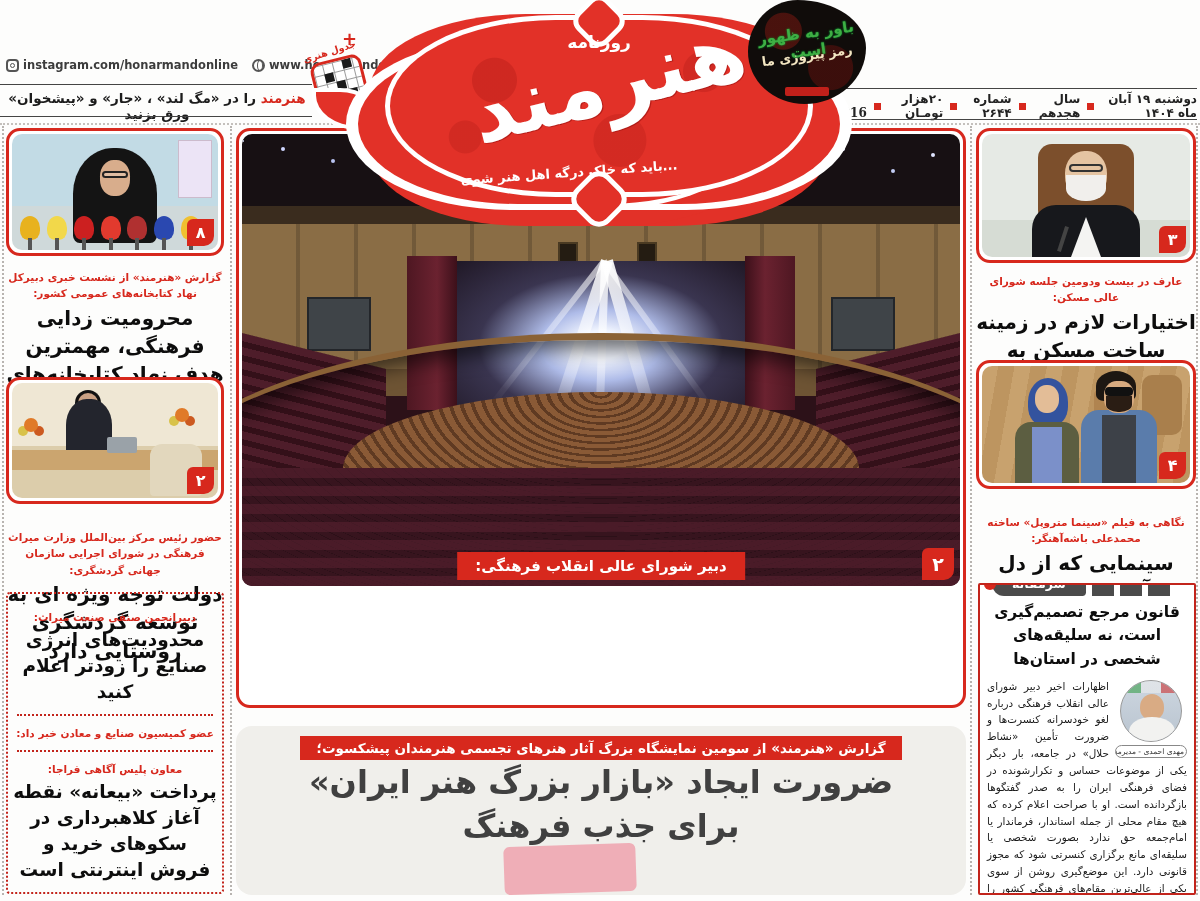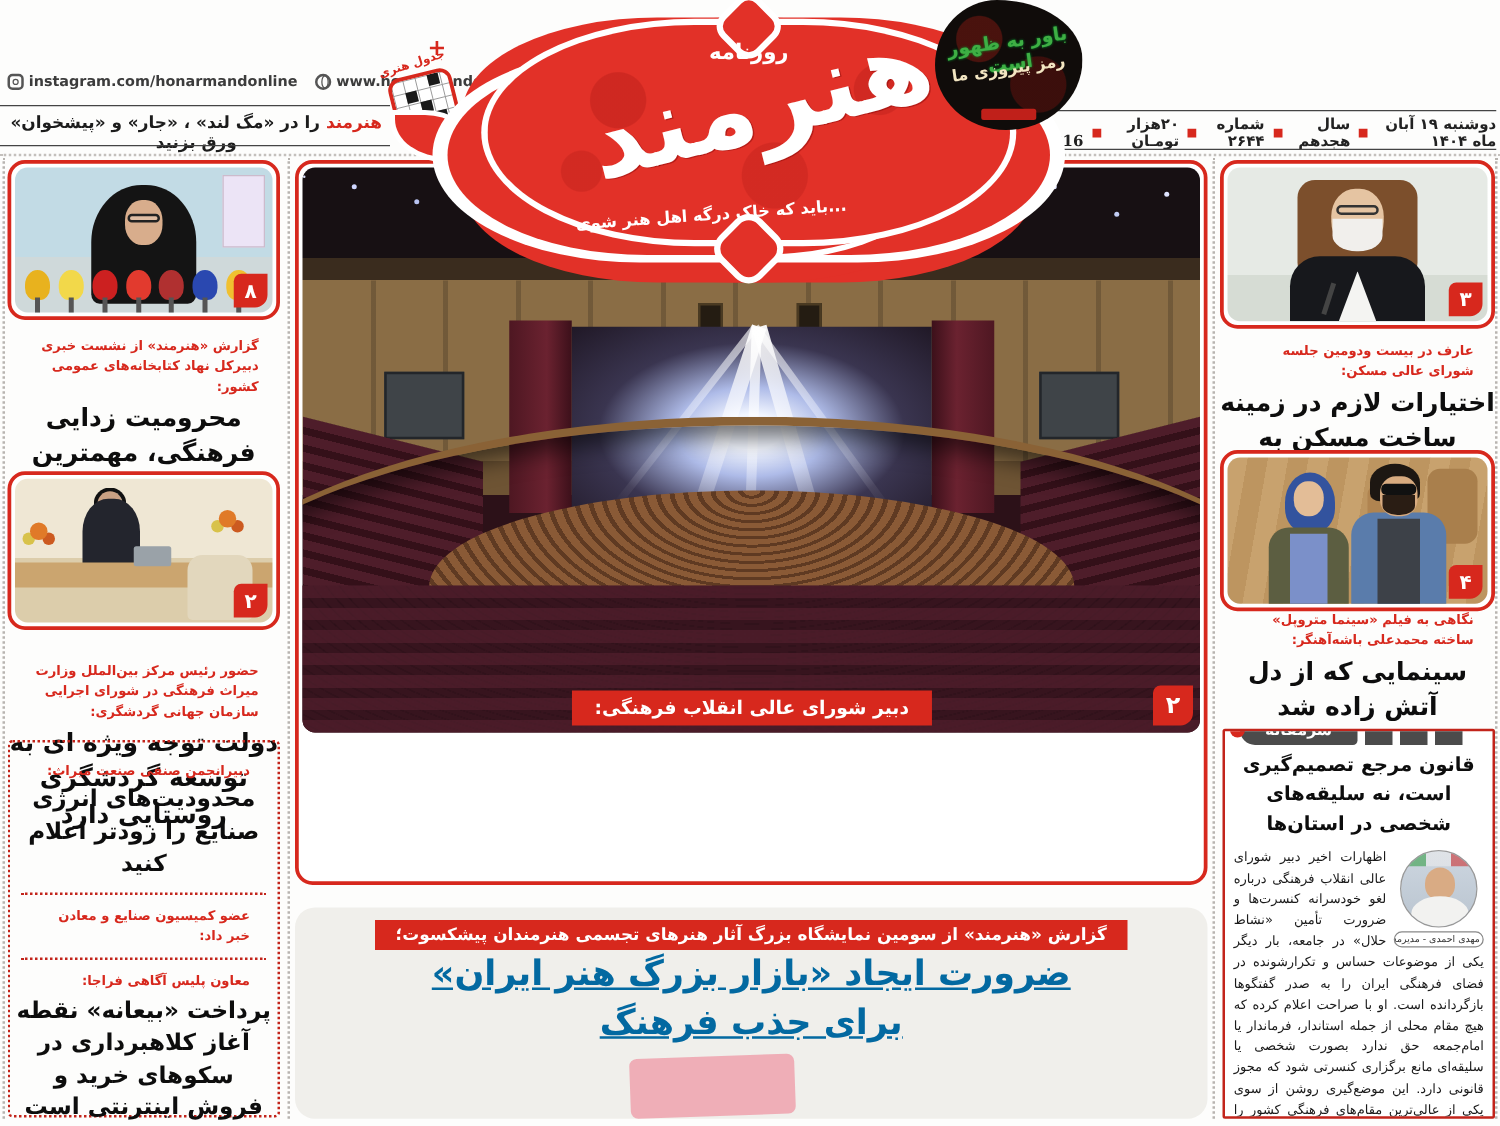--- a/index.html
+++ b/index.html
@@ -67,21 +67,21 @@
   .em-blob { position:absolute; inset:0; background:#100c0a; border-radius:42% 58% 52% 48% / 50% 46% 54% 50%;
     background-image:radial-gradient(circle at 30% 30%, rgba(180,30,20,.35) 0 18px, transparent 19px), radial-gradient(circle at 70% 65%, rgba(160,20,15,.3) 0 22px, transparent 23px); }
   .em-l1 { position:absolute; top:24px; left:0; right:0; text-align:center; color:#3fae44; font-size:15px; font-weight:bold; transform:rotate(-8deg); text-shadow:0 0 2px #0a3; }
   .em-l2 { position:absolute; top:48px; left:0; right:0; text-align:center; color:#f3e6c2; font-size:13px; font-weight:bold; transform:rotate(-8deg); }
   .em-ribbon { position:absolute; bottom:8px; left:50%; transform:translateX(-50%); width:44px; height:9px; background:#c0201a; border-radius:2px; }
 
   
   .card { position:absolute; border:3px solid #d7281d; border-radius:14px; background:#fff; padding:3px; }
   .ph { position:relative; border-radius:10px; overflow:hidden; width:100%; height:100%; }
   .pg { position:absolute; bottom:4px; right:4px; background:#d7281d; color:#fff; width:27px; height:27px; display:flex; align-items:center; justify-content:center; font-size:16px; font-weight:bold; border-radius:6px 0 10px 0; z-index:3; }
-  .kick { color:#d7281d; font-weight:bold; font-size:10.5px; line-height:1.55; text-align:right; margin:7px 17px 2px; }
+  .kick { color:#d7281d; font-weight:bold; font-size:10.5px; line-height:1.55; text-align:center; margin:7px 2px 2px; }
   .hl { color:#0d0d0d; font-weight:bold; text-align:center; }
   .lc1 { left:6px; top:128px; width:218px; height:128px; }
   .lc2 { left:6px; top:377px; width:218px; height:127px; }
   .rc1 { left:976px; top:128px; width:220px; height:135px; }
   .rc2 { left:976px; top:360px; width:220px; height:129px; }
   .stack-kick { position:absolute; width:218px; }
   .hl-3l { font-size:20px; line-height:1.42; }
   .hl-2l { font-size:20px; line-height:1.42; }
 
   .briefs { position:absolute; left:6px; top:592px; width:218px; height:302px; border:2px dotted #c2241b; border-radius:4px; padding:8px 5px; }
@@ -91,21 +91,21 @@
   
   .main-card { left:236px; top:128px; width:730px; height:580px; z-index:2; }
   .main-ph { height:452px;margin-left:48px; }
   .main-kick { position:absolute; bottom:6px; left:50%; transform:translateX(-50%); background:#d7281d; color:#fff; font-size:15px; font-weight:bold; padding:5px 18px; white-space:nowrap; z-index:3; }
   .main-pg { width:32px; height:32px; font-size:19px; bottom:6px; right:6px; }
   .main-hl { padding:10px 8px 4px; }
   .main-hl div { font-size:40px; line-height:1.3; }
 
   .second-box { position:absolute; left:236px; top:726px; width:730px; height:169px; background:#f0efeb; border-radius:16px; text-align:center; padding-top:10px; z-index:1; }
   .second-kick { display:inline-block; background:#d7281d; color:#fff; font-size:13.5px; font-weight:bold; padding:4px 16px; }
-  .second-hl div { font-size:28px; line-height:1.38; font-weight:bold; color:#0369a1;text-decoration:underline; }
+  .second-hl div { font-size:32px; line-height:1.38; font-weight:bold; color:#404040; }
   .wm { position:absolute; left:268px; bottom:2px; width:132px; height:48px; background:rgba(238,120,140,.55); border-radius:6px; transform:rotate(-2deg); }
   .second-hl { position:relative; z-index:2; }
 
   
   .editorial { position:absolute; left:978px; top:583px; width:218px; height:312px; border:2px solid #c2241b; border-radius:2px; background:#fff; padding:16px 7px 6px; overflow:hidden; }
   .ed-tabrow { position:absolute; top:-13px; left:4px; right:6px; display:flex; align-items:center; gap:6px; direction:ltr; }
   .ed-dot { width:12px; height:12px; border-radius:50%; background:#d7281d; margin-right:-10px; z-index:2; }
   .ed-tab { background:#4b4b4b; color:#fff; font-size:12.5px; font-weight:bold; padding:4px 20px 5px; border-radius:13px 4px 4px 13px; }
   .ed-sq { width:22px; height:24px; background:#4b4b4b; }
   .ed-hl { font-size:15.5px; font-weight:bold; text-align:center; line-height:1.5; color:#0d0d0d; margin-bottom:7px; }
@@ -370,21 +370,21 @@
         <div class="w-inner"></div>
       <div class="m-body"></div>
         <div class="m-tee"></div>
       <div class="m-hair"></div>
         <div class="m-face"></div>
         <div class="m-shade"></div>
         <div class="m-beard"></div>
       <div class="pg">۴</div>
     </div>
   </div>
-  <div class="stack-kick" style="position:absolute; left:976px; top:481px; width:220px">
+  <div class="stack-kick" style="position:absolute; left:976px; top:507px; width:220px">
     <div class="kick">نگاهی به فیلم «سینما متروپل» ساخته محمدعلی باشه‌آهنگر:</div>
     <div class="hl hl-2l">سینمایی که از دل آتش زاده شد</div>
   </div>
 
   <div class="editorial">
     <div class="ed-tabrow">
       <div class="ed-dot"></div>
       <div class="ed-tab">سرمقاله</div>
       <div class="ed-sq"></div>
       <div class="ed-sq"></div>

